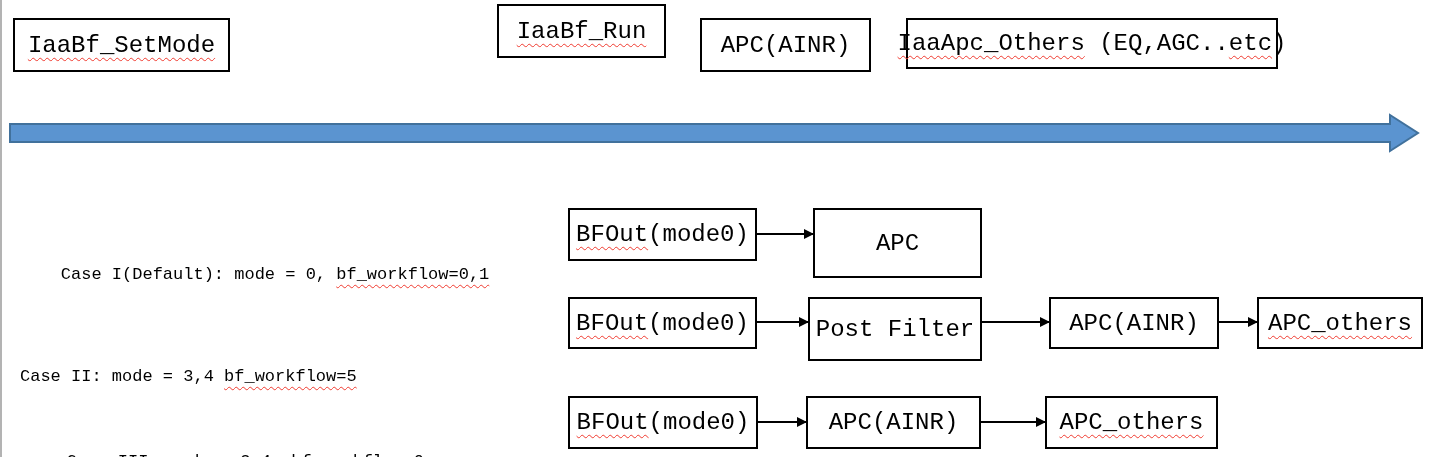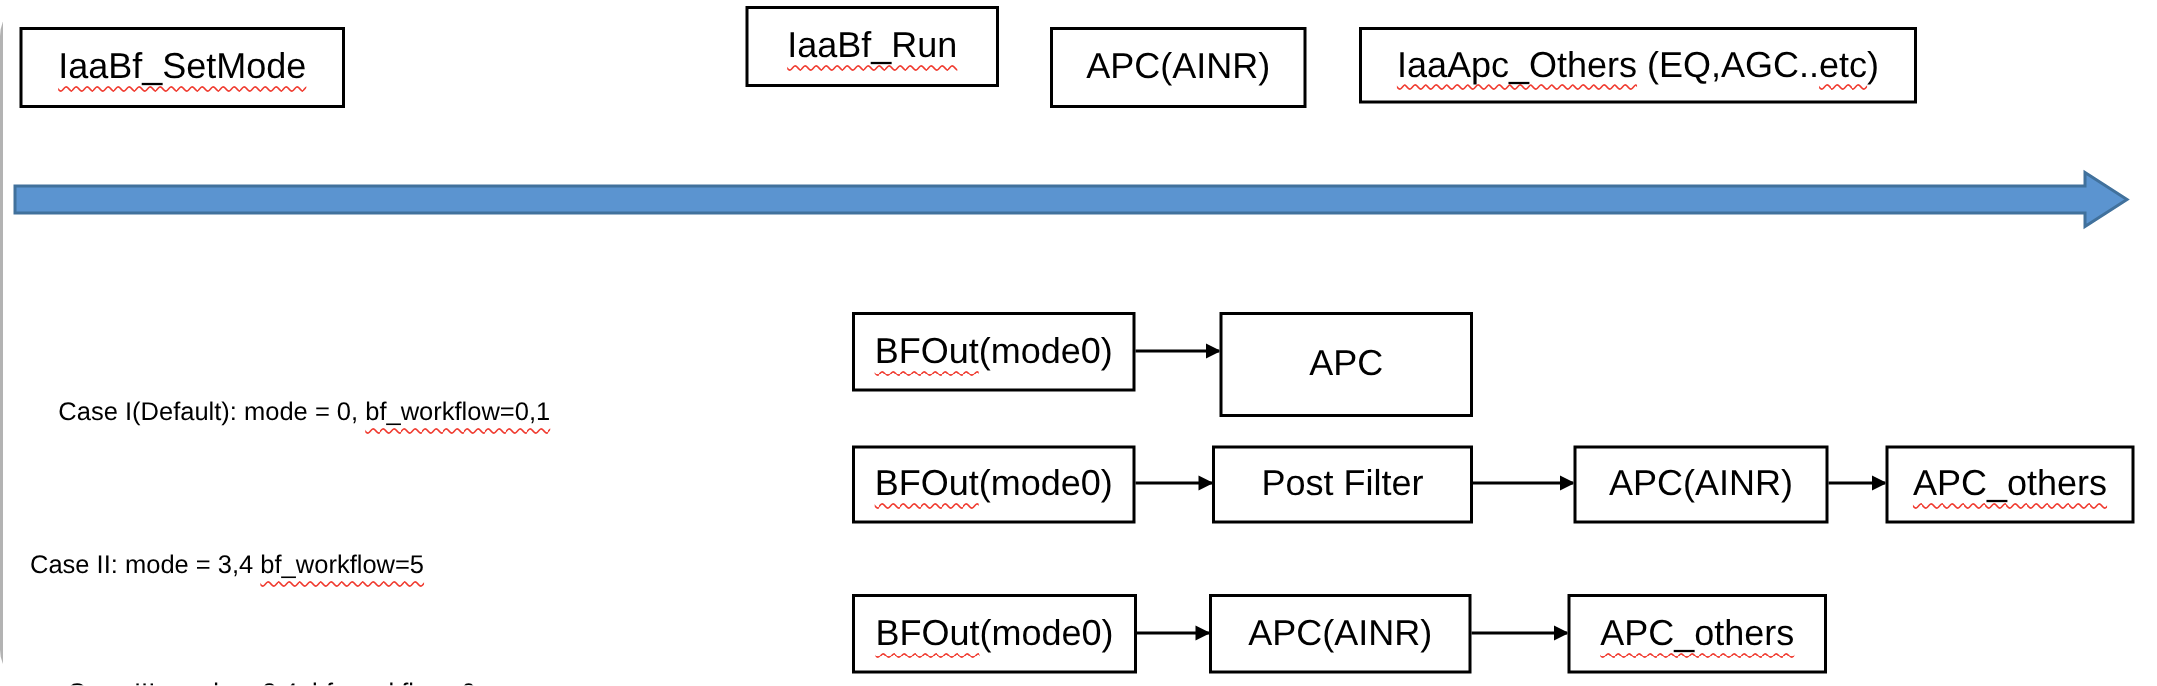--- a/index.html
+++ b/index.html
@@ -1,23 +1,22 @@
 <!DOCTYPE html>
 <html><head>
 <meta charset="utf-8">
 <style>
   html,body{margin:0;padding:0;background:#fff;}
   .canvas{
     position:relative;
     width:1438px;height:457px;
     background:#ffffff;
-    font-family:Liberation Sans, sans-serif;
+    font-family:Liberation Mono, monospace;
     color:#000;
     overflow:hidden;
-    border-radius:24px;
   }
   .edge{
     position:absolute;left:0;top:0;width:2px;height:457px;background:#b3b3b3;
   }
   .box{
     position:absolute;
     background:#fff;
     border:2px solid #000;
     display:flex;align-items:center;justify-content:center;
     font-size:24px;
@@ -87,21 +86,21 @@
 
   <div class="caselabel" style="left:20px;top:289px">
     <div><span>Case II: mode = 3,4 </span><span class="sq">bf_workflow=5</span></div>
     
     
   </div>
   <div class="box flow" style="left:568px;top:297px;width:189px;height:52px">
     <span><span class="sq">BFOut</span><span>(mode0)</span></span>
   </div>
   <div class="conn" style="left:757px;top:321px;width:51px"></div>
-  <div class="box flow" style="left:808px;top:297px;width:174px;height:52px">
+  <div class="box flow" style="left:808px;top:297px;width:174px;height:64px">
     <span>Post Filter</span>
   </div>
   <div class="conn" style="left:982px;top:321px;width:67px"></div>
   <div class="box flow" style="left:1049px;top:297px;width:170px;height:52px">
     <span>APC(AINR)</span>
   </div>
   <div class="conn" style="left:1219px;top:321px;width:38px"></div>
   <div class="box flow" style="left:1257px;top:297px;width:166px;height:52px">
     <span class="sq">APC_others</span>
   </div>

